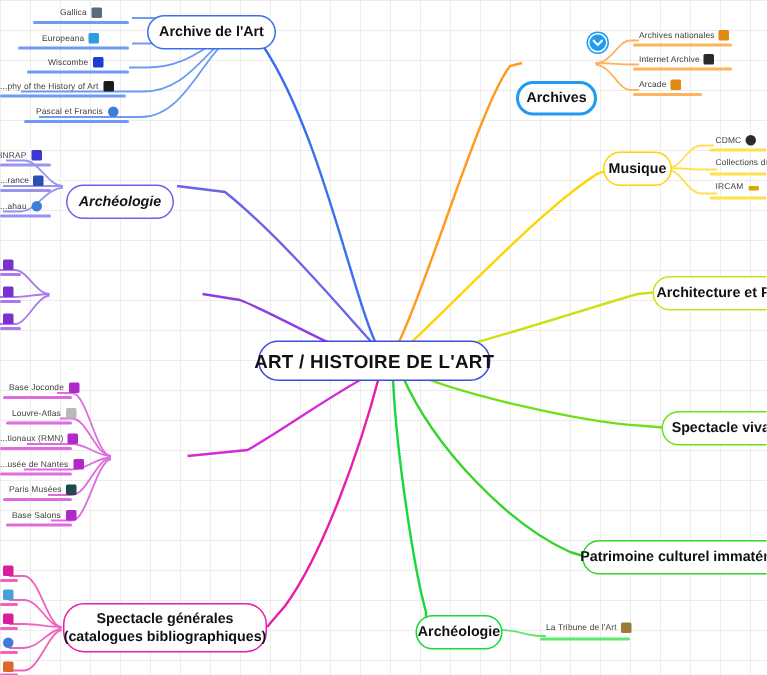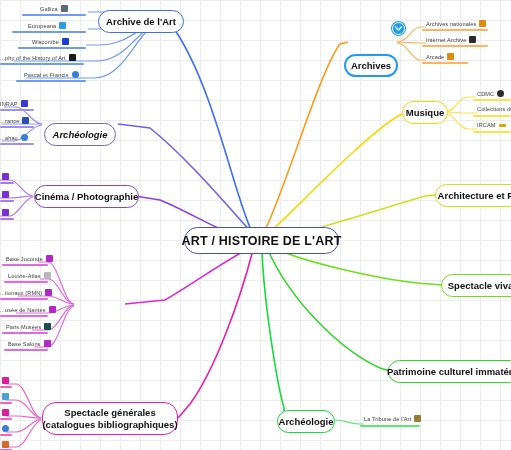--- a/index.html
+++ b/index.html
@@ -109,21 +109,21 @@
 
     <path d="M445,112 C455,112 458,97 468,97 L476,97" fill="none" stroke="#ffe14d" stroke-width="1.2"></path>
     <path d="M445,112 C455,112 458,113 468,113 L478,113" fill="none" stroke="#ffe14d" stroke-width="1.2"></path>
     <path d="M445,113 C455,114 458,129 468,129 L478,129" fill="none" stroke="#ffe14d" stroke-width="1.2"></path>
 
     <path d="M397,42 C408,42 412,27 420,27 L426,27" fill="none" stroke="#ffb35e" stroke-width="1.2"></path>
     <path d="M397,42 C408,42 412,43 420,43 L426,43" fill="none" stroke="#ffb35e" stroke-width="1.2"></path>
     <path d="M397,43 C408,44 412,60 420,60 L426,60" fill="none" stroke="#ffb35e" stroke-width="1.2"></path>
   </svg>
 
-  <div class="node root" style="left:184px;top:227px;width:155px;">
+  <div class="node root" style="left:172px;top:227px;width:155px;">
     <span>ART / HISTOIRE DE L'ART</span>
   </div>
 
   <div class="node branch" style="left:98px;top:10px;width:86px;border-color:#3b6ef0;">
     <span>Archive de l'Art</span>
   </div>
   <div class="leaf" style="left:40px;top:5px;">
     <span class="lbl">Gallica</span>
     <span class="ic" style="background:#5b6b7a;"></span>
   </div>
@@ -161,23 +161,20 @@
     <span class="lbl">...rance</span>
     <span class="ic" style="background:#2b4fb0;"></span>
   </div>
   <div class="underline" style="left:0px;top:126px;width:34px;background:#9a92f0;"></div>
   <div class="leaf" style="left:0px;top:134px;">
     <span class="lbl">...ahau</span>
     <span class="ic" style="background:#3a7fd5;border-radius:50%;"></span>
   </div>
   <div class="underline" style="left:0px;top:143px;width:34px;background:#9a92f0;"></div>
 
-  <div class="node branch" style="left:34px;top:185px;width:105px;border-color:#8b3fe0;">
-    <span>Cinéma / Photographie</span>
-  </div>
   <div class="leaf" style="left:2px;top:173px;">
     <span class="ic" style="background:#7a2fd0;"></span>
   </div>
   <div class="underline" style="left:0px;top:182px;width:14px;background:#ab79ea;"></div>
   <div class="leaf" style="left:2px;top:191px;">
     <span class="ic" style="background:#7a2fd0;"></span>
   </div>
   <div class="underline" style="left:0px;top:200px;width:14px;background:#ab79ea;"></div>
   <div class="leaf" style="left:2px;top:209px;">
     <span class="ic" style="background:#7a2fd0;"></span>

